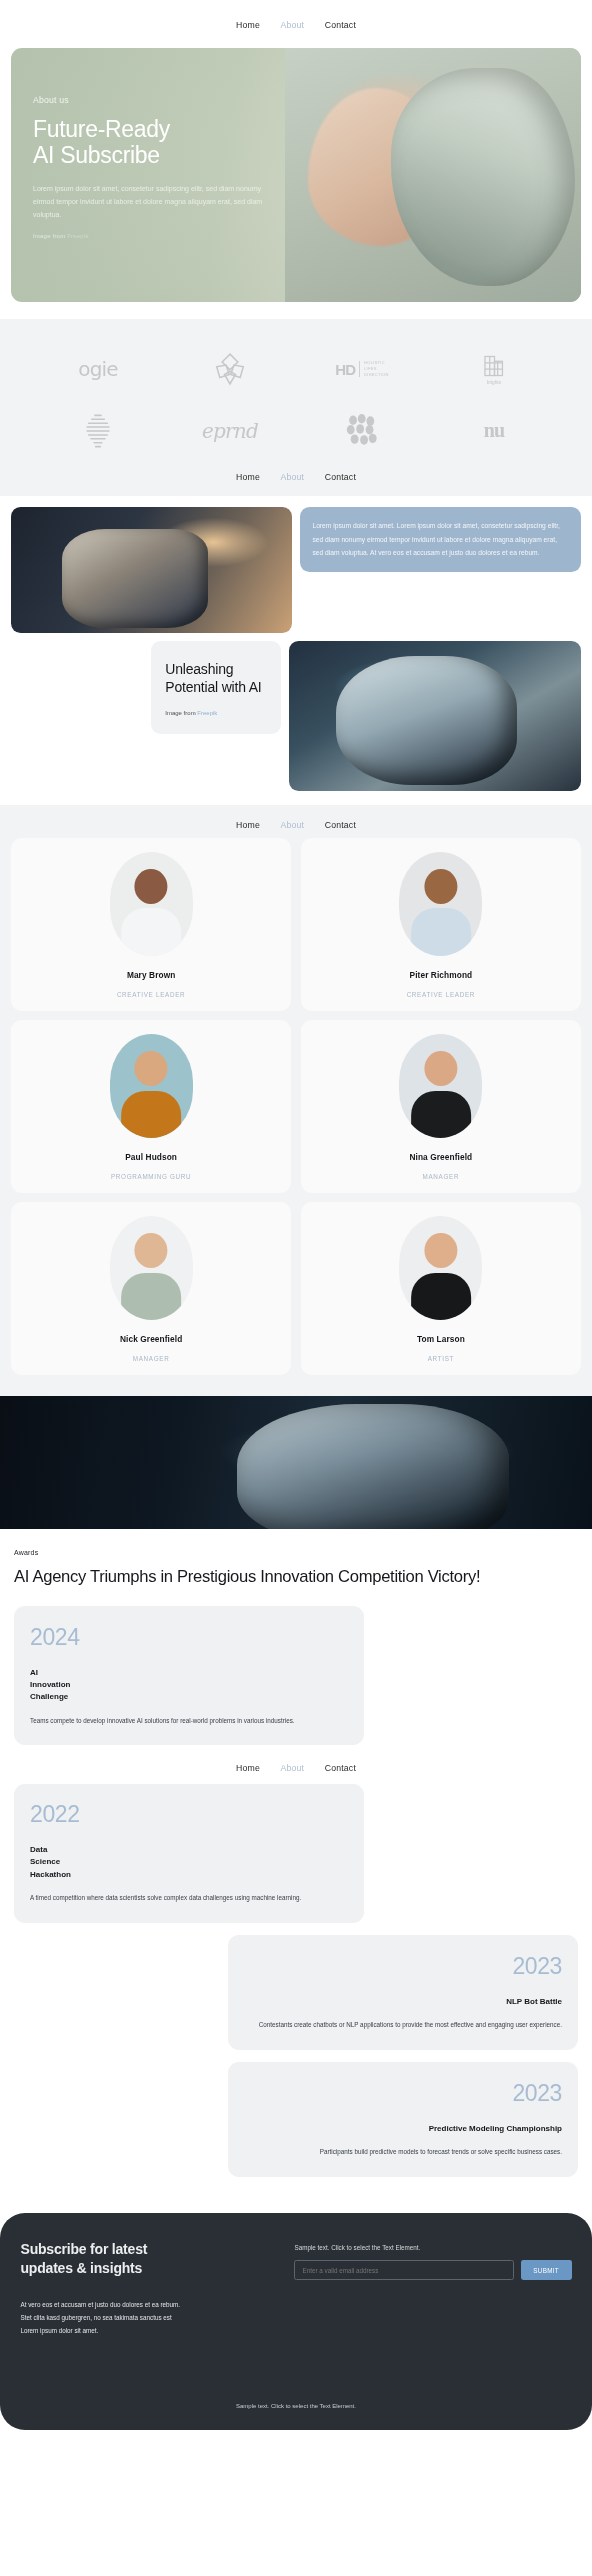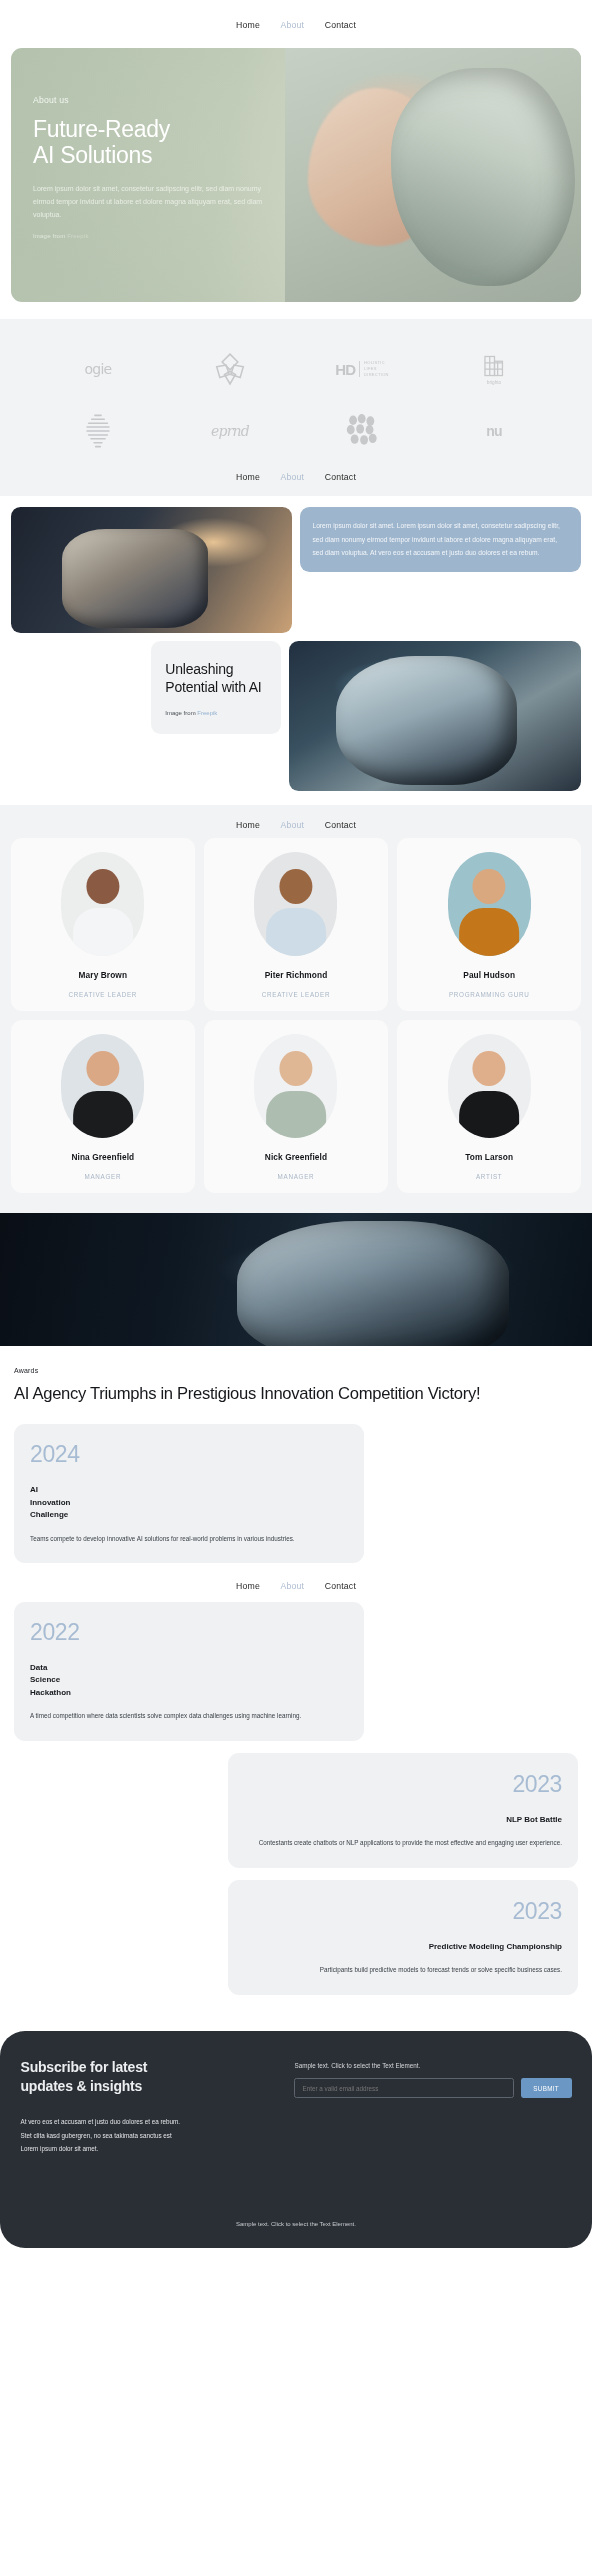--- a/index.html
+++ b/index.html
@@ -70,21 +70,21 @@
   .credit { font-size:6px; color:#e2e8dd; margin-top:11px; letter-spacing:0.2px; }
   .credit a { color:#cfd9c8; text-decoration:none; }
 
   
   .logos-section { background:#f2f3f4; padding: 20.5px 0 14px 0; margin-top: 17.4px; }
   .logo-grid {
     display:grid; grid-template-columns: repeat(4,1fr);
     row-gap: 17.4px; padding: 8px 32px 12.6px 32px; justify-items:center; align-items:center;
   }
   .logo-cell { height:44px; display:flex; align-items:center; justify-content:center; color:#c4c6c8; }
-  .logo-wordmark { font-size:14px; letter-spacing:-0.8px; color:#c5c7c9; font-family:"DejaVu Sans", sans-serif;text-align:right; }
+  .logo-wordmark { font-size:20px; letter-spacing:-0.8px; color:#c5c7c9; font-family:"DejaVu Sans", sans-serif;text-align:right; }
   .logo-hd { display:flex; align-items:center; gap:4px; }
   .logo-hd .hd { font-size:15px; font-weight:700; color:#c4c6c8; letter-spacing:-0.8px; }
   .logo-hd .bar { width:0.8px; height:16px; background:#d0d2d4; }
   .logo-hd .sub { font-size:4px; line-height:1.5; color:#c4c6c8; letter-spacing:0.3px; }
   .logo-brighto { display:flex; flex-direction:column; align-items:center; gap:2.4px; }
   .logo-brighto .cap { font-size:4.7px; color:#c4c6c8; }
   .logos-nav { padding-top: 6.3px; }
 
   
   .showcase { padding: 11px 11px 14px 11px; display:flex; flex-direction:column; gap:8px; }
@@ -129,21 +129,21 @@
     align-self:flex-end; min-height:93px;
   }
   .unleash-title { font-size:14px; line-height:1.28; font-weight:400; letter-spacing:-0.2px; color:#16181a; }
   .unleash-credit { font-size:6px; color:#4a4f55; margin-top:12.6px; }
   .unleash-credit a { color:#93b1cf; text-decoration:none; }
   .showcase-col { display:flex; flex-direction:column; gap:8px; width:48%; }
 
   
   .team-section { background:#f2f3f4; padding: 14px 11px 20.5px 11px; }
   .team-nav { padding: 1.6px 0 8px 0; }
-  .team-grid { display:grid; grid-template-columns: repeat(3,1fr); gap:9.5px; }
+  .team-grid { display:grid; grid-template-columns: repeat(2,1fr); gap:9.5px; }
   .team-card {
     background:#fafafa; border-radius:11px; padding:14px 9.5px 12.6px 9.5px;
     display:flex; flex-direction:column; align-items:center;
   }
   .avatar {
     width:83px; height:104px; border-radius:50%/46%; overflow:hidden; margin-bottom:14px;
     background:#e9eaec; position:relative;
   }
   .avatar .bust {
     position:absolute; left:50%; transform:translateX(-50%); bottom:0;
@@ -221,21 +221,21 @@
     <a class="nav-link muted" href="#">About</a>
     <a class="nav-link" href="#">Contact</a>
   </nav>
 
   <div class="hero">
     <div class="hero-photo"></div>
     <div class="hero-inner">
       <div class="eyebrow">About us</div>
       <h1 class="hero-title">
         <span>Future-Ready</span><br>
-        <span>AI Solutions</span>
+        <span>AI Subscribe</span>
       </h1>
       <p class="hero-copy">Lorem ipsum dolor sit amet, consetetur sadipscing elitr, sed diam nonumy eirmod tempor invidunt ut labore et dolore magna aliquyam erat, sed diam voluptua.</p>
       <div class="credit">
         <span>Image from </span><a href="#">Freepik</a>
       </div>
     </div>
   </div>
 </section>
 
 <section class="logos-section">
@@ -311,21 +311,21 @@
           <ellipse cx="19" cy="19" rx="5" ry="6"></ellipse>
             <ellipse cx="31" cy="20" rx="5" ry="6"></ellipse>
           <ellipse cx="12" cy="32" rx="5" ry="6"></ellipse>
             <ellipse cx="24" cy="33" rx="5" ry="6"></ellipse>
           <ellipse cx="35" cy="31" rx="5" ry="6"></ellipse>
         </g>
       </svg>
     </div>
 
     <div class="logo-cell">
-      <span class="logo-wordmark" style="font-family:Liberation Sans, sans-serif;font-weight:700;">nu</span>
+      <span class="logo-wordmark" style="font-family:Liberation Serif, serif;font-weight:700;">nu</span>
     </div>
   </div>
 
   <nav class="navbar logos-nav">
     <a class="nav-link" href="#">Home</a>
     <a class="nav-link muted" href="#">About</a>
     <a class="nav-link" href="#">Contact</a>
   </nav>
 </section>
 

